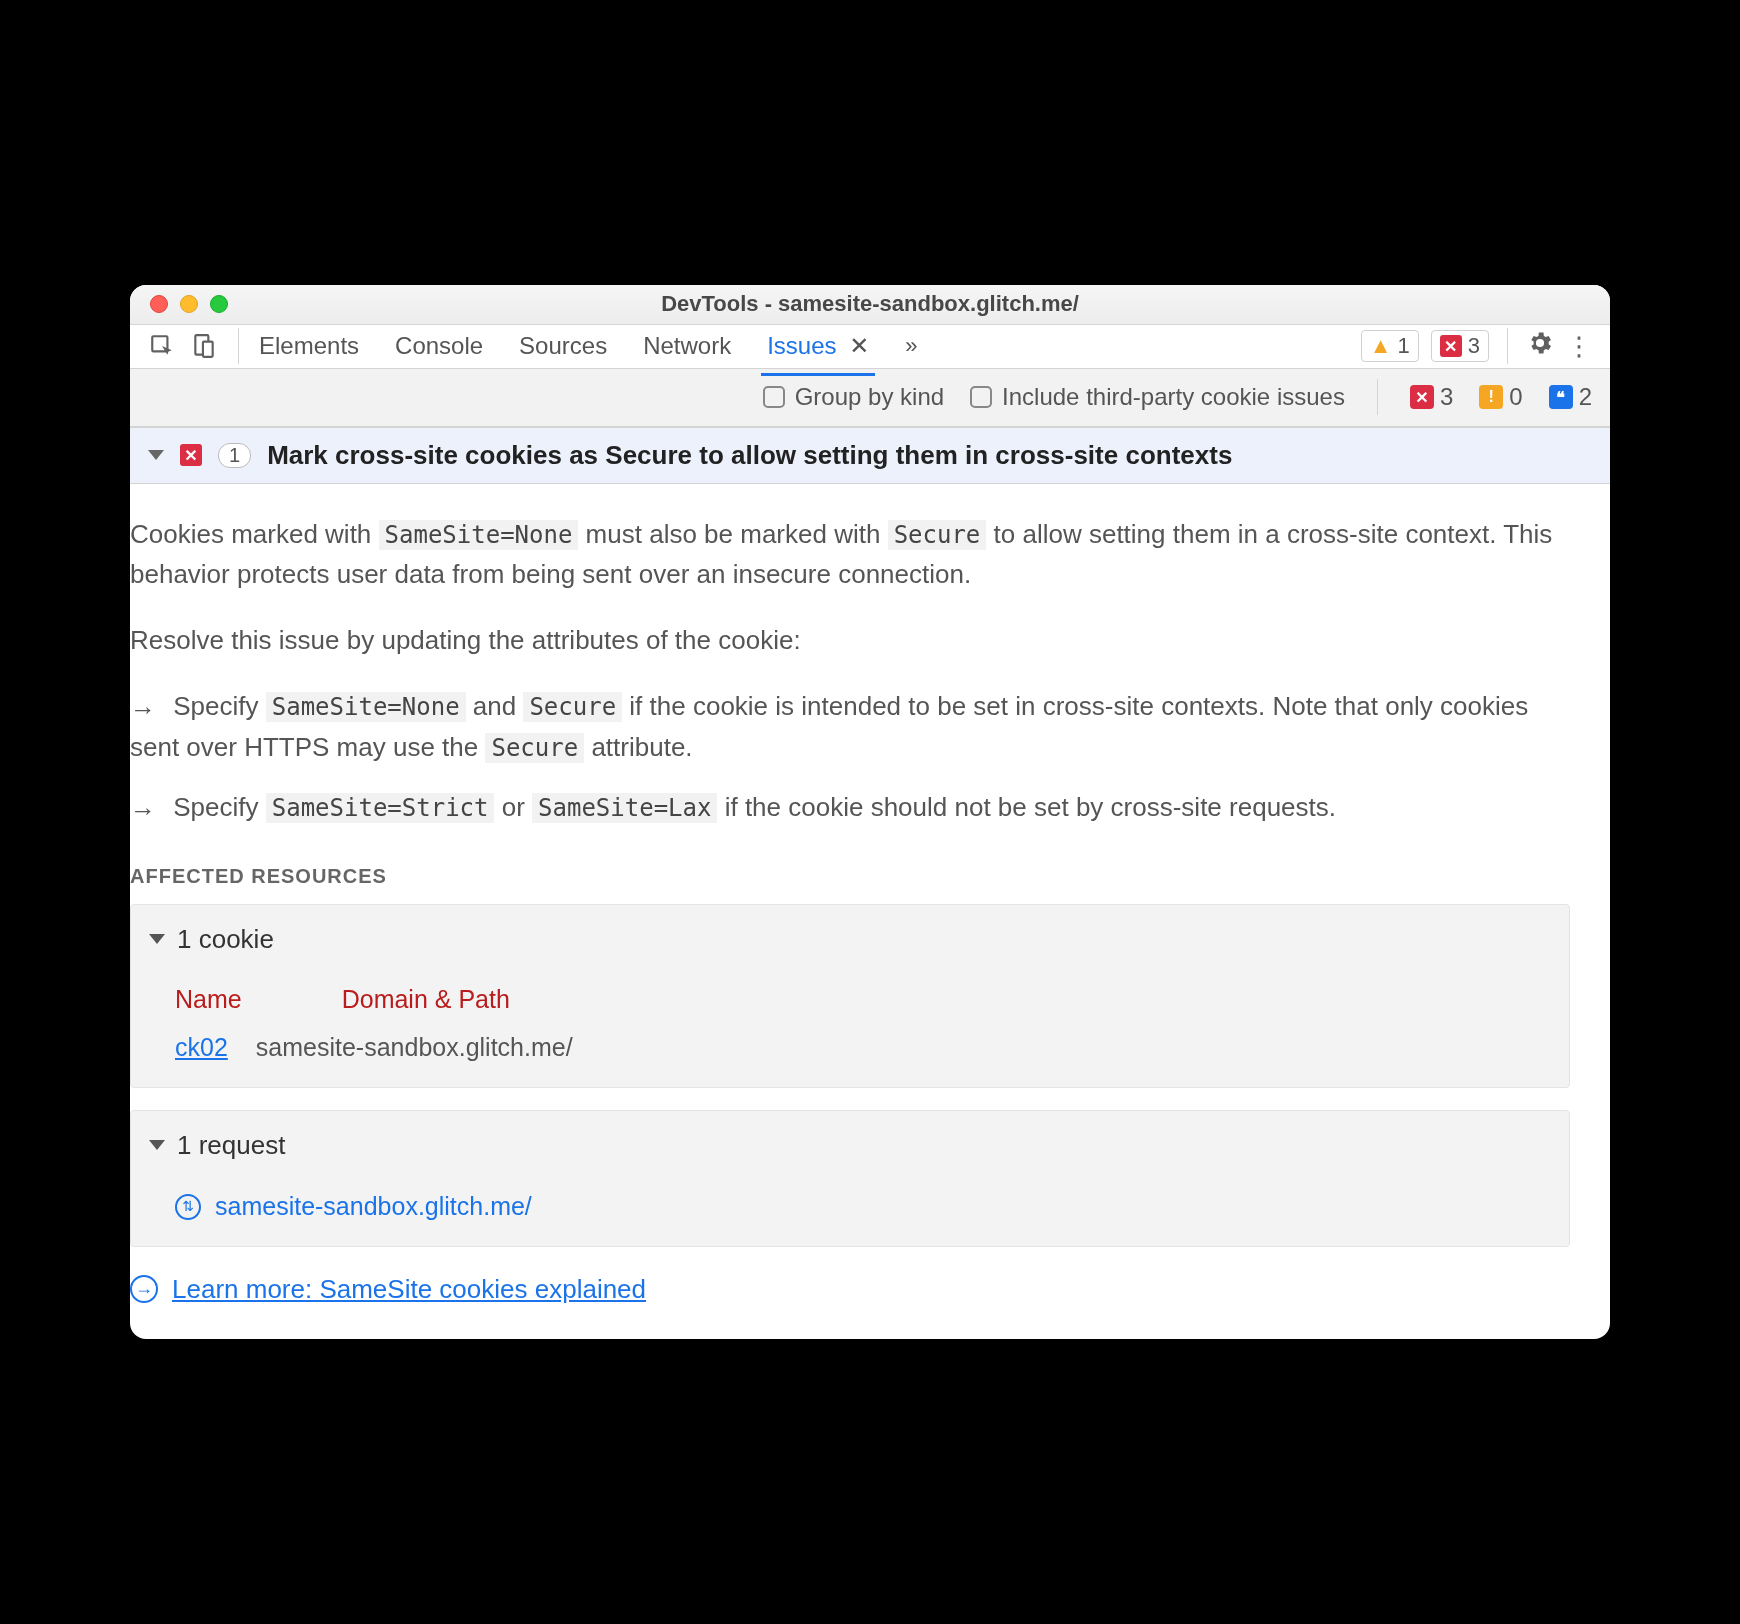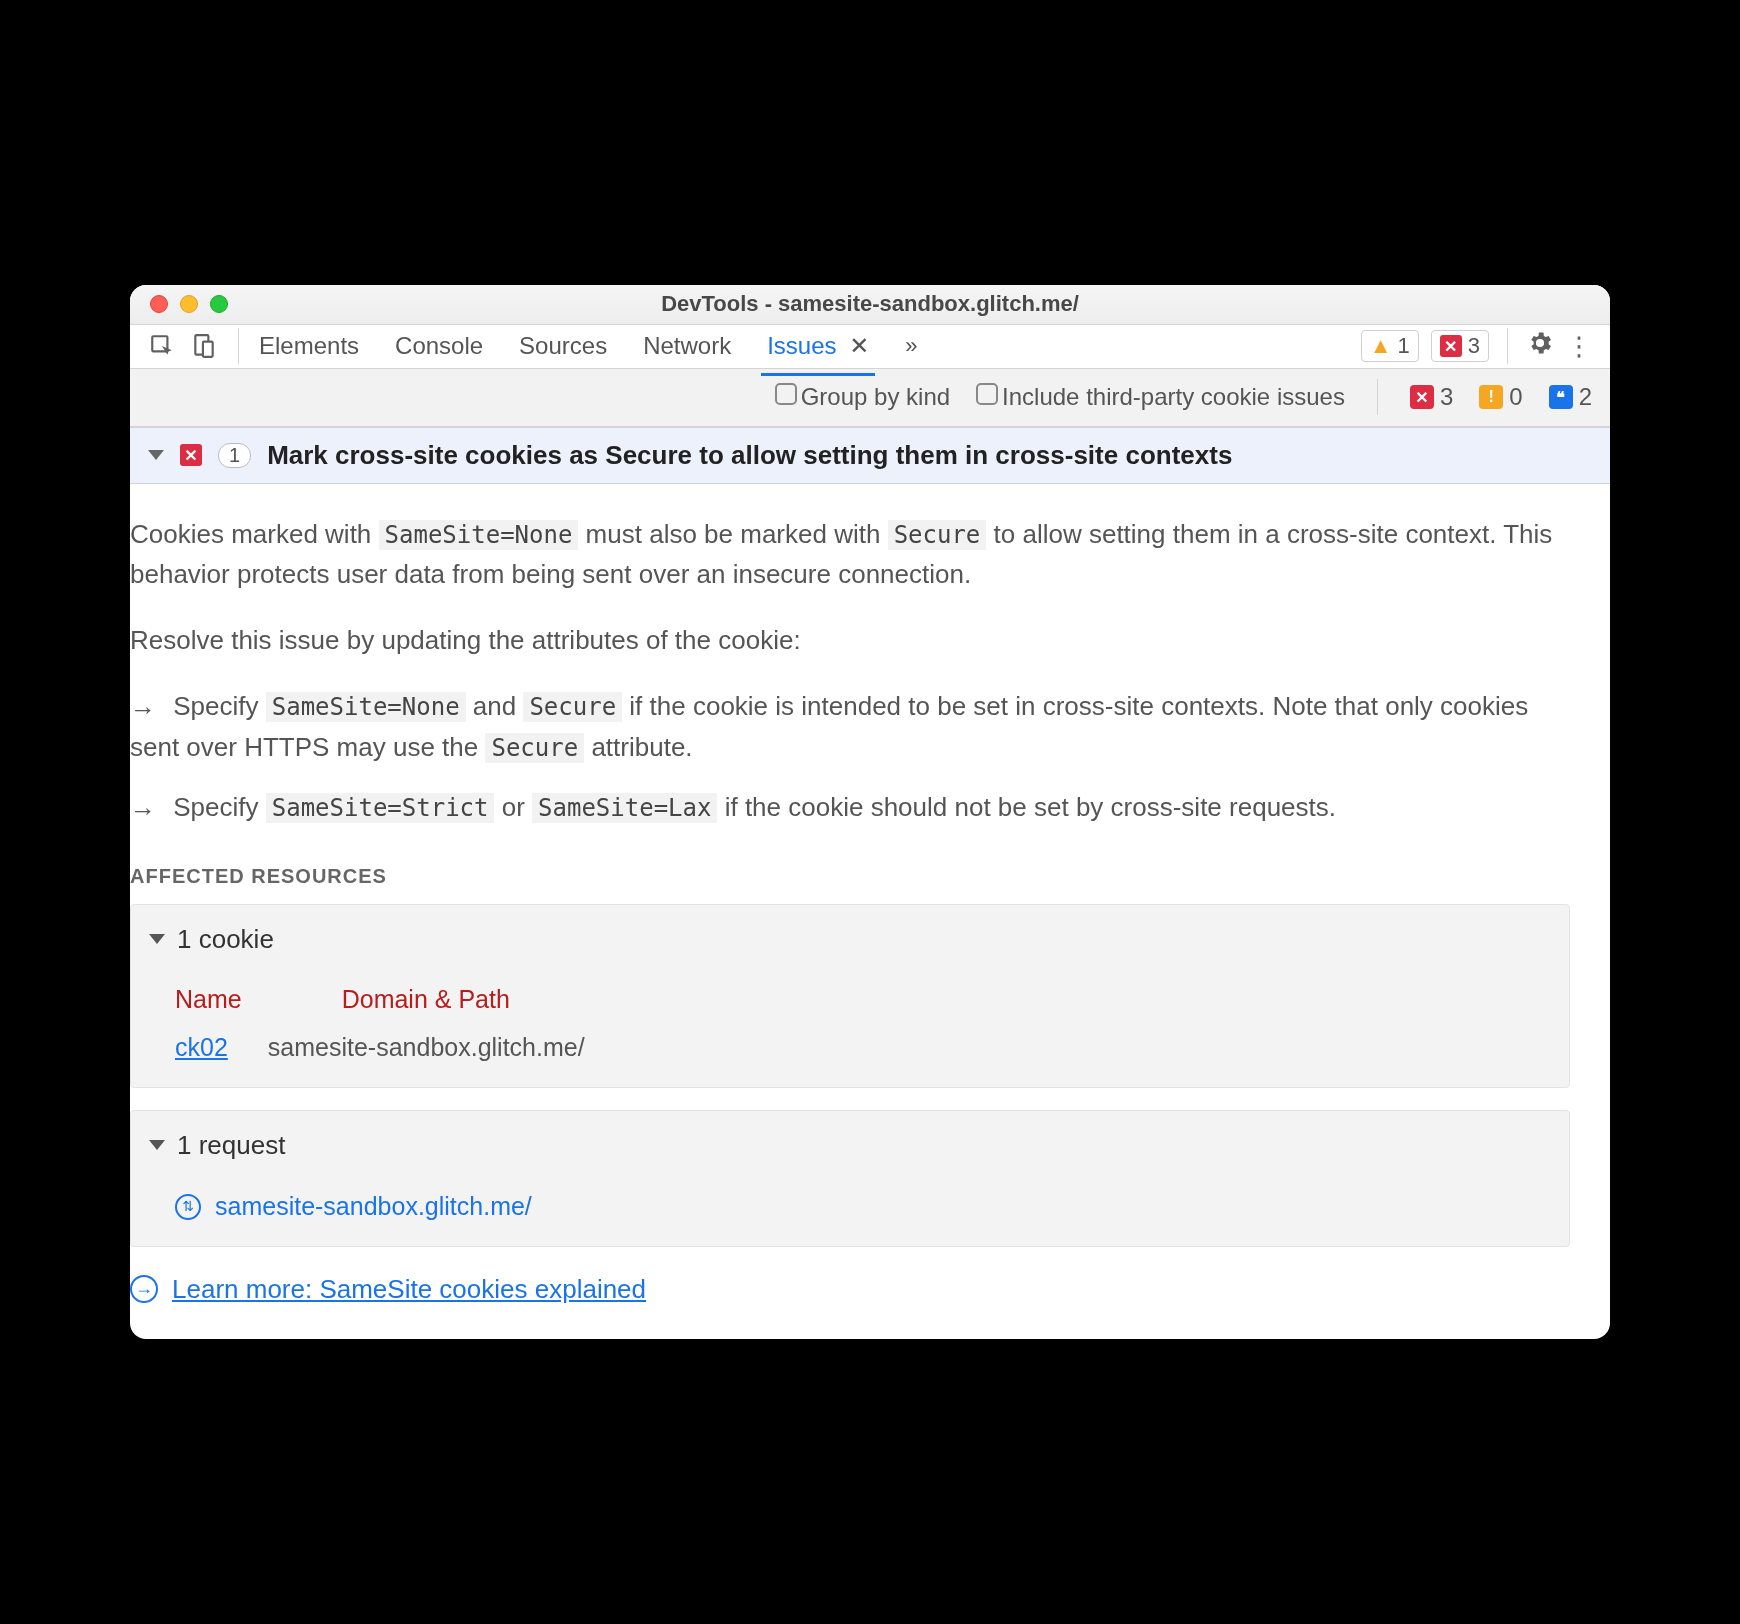--- a/index.html
+++ b/index.html
@@ -78,21 +78,21 @@
     color:#fff; font-size:16px; font-weight:bold;
   }
   .gear,.kebab { color:#606060; font-size:26px;}
 
   .filterbar {
     height:58px; background:#f3f2f2;
     border-bottom:1px solid #d5d4d4;
     display:flex; align-items:center; justify-content:flex-end;
     padding:0 18px; gap:26px; font-size:24px; color:#555;
   }
-  .chk { display:flex; gap:4px; cursor:pointer;}
+  .chk { display:flex; align-items:center; gap:10px; cursor:pointer;}
   .chk-box { width:22px; height:22px; border:2px solid #888; border-radius:5px;}
   .flag-badge { display:flex; align-items:center; gap:6px; font-size:24px;}
   .flag-sq { width:24px; height:24px; border-radius:4px; display:flex;align-items:center;justify-content:center;font-size:16px;color:#fff;font-weight:bold;}
   .flag-sq.err{background:#db2d44;}
   .flag-sq.warn{background:#f5a623;}
   .flag-sq.info{background:#1a73e8;}
 
   .issue-header {
     background:#ecf1fc;
     border-top:1px solid #d5d4d4;
@@ -138,21 +138,21 @@
   }
   .panel-header {
     display:flex; align-items:center; gap:12px;
     padding:14px 18px; font-size:26px; color:#333;
   }
   .panel-header .caret-down { border-top-color:#555;}
   .cookie-table {
     padding:6px 18px 20px 44px; font-size:25px;
   }
   .cookie-table .hdr { display:flex; gap:100px; color:#b91c1c; margin-bottom:10px;}
-  .cookie-table .row { display:flex; gap:40px;}
+  .cookie-table .row { display:flex; gap:28px;}
   .cookie-table .row .name { color:#1a73e8; text-decoration:underline; cursor:pointer;}
   .cookie-table .row .dom { color:#555;}
   .req-row {
     display:flex; align-items:center; gap:14px;
     padding:8px 18px 20px 44px; font-size:25px; color:#1a73e8;
   }
   .req-ic {
     width:26px;height:26px;border:2px solid #1a73e8;border-radius:50%;
     display:flex;align-items:center;justify-content:center;font-size:14px;flex-shrink:0;
   }

